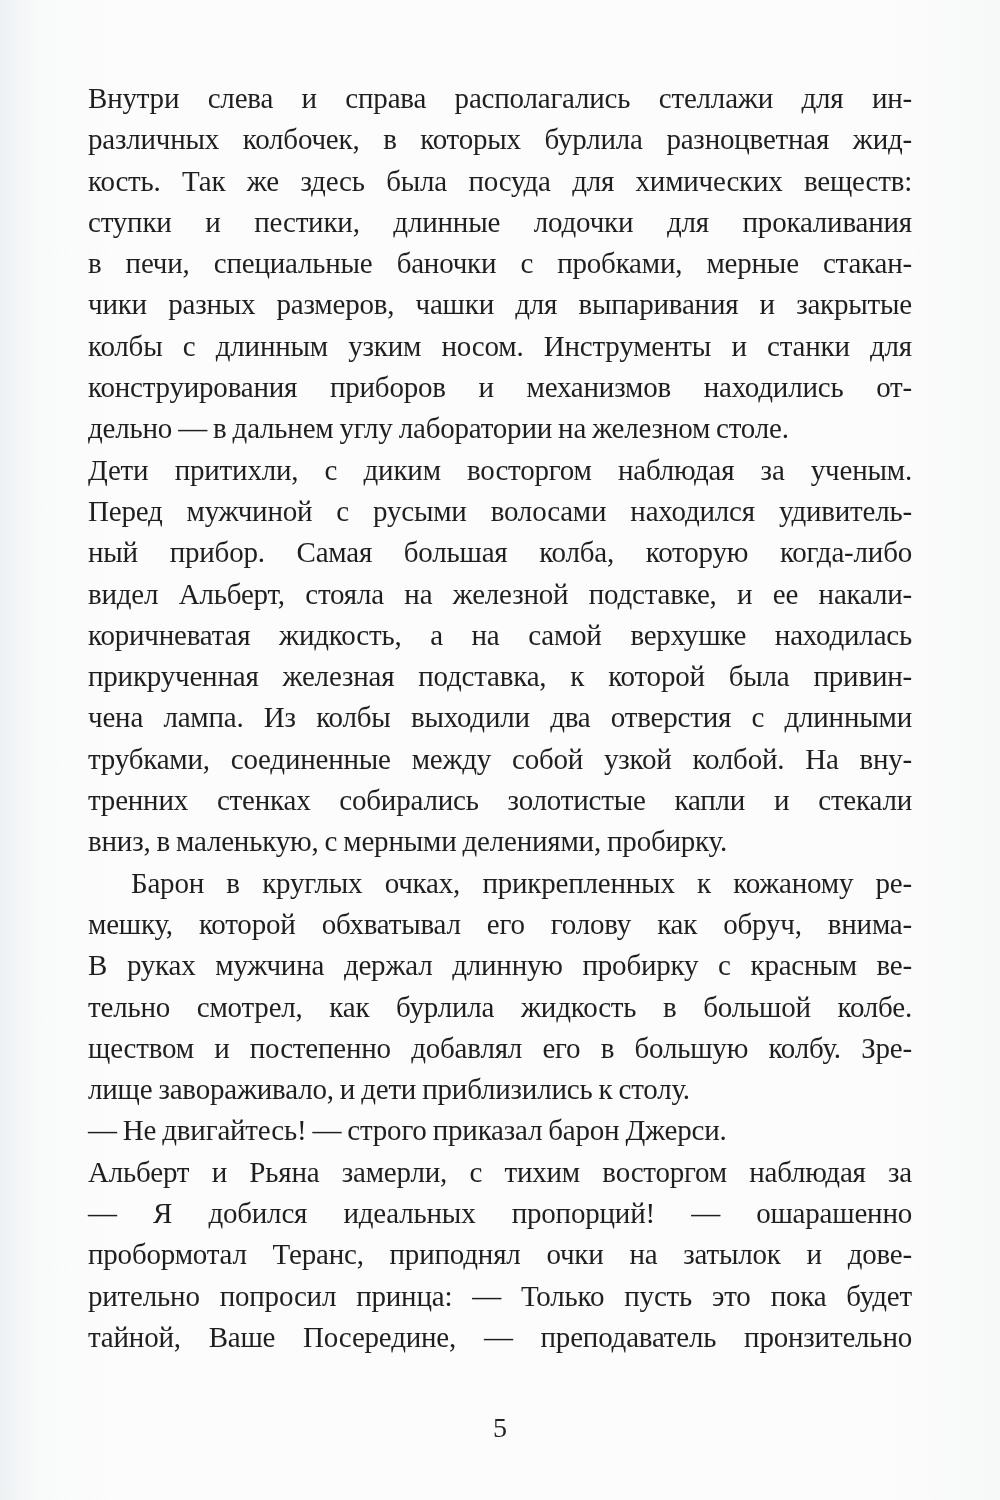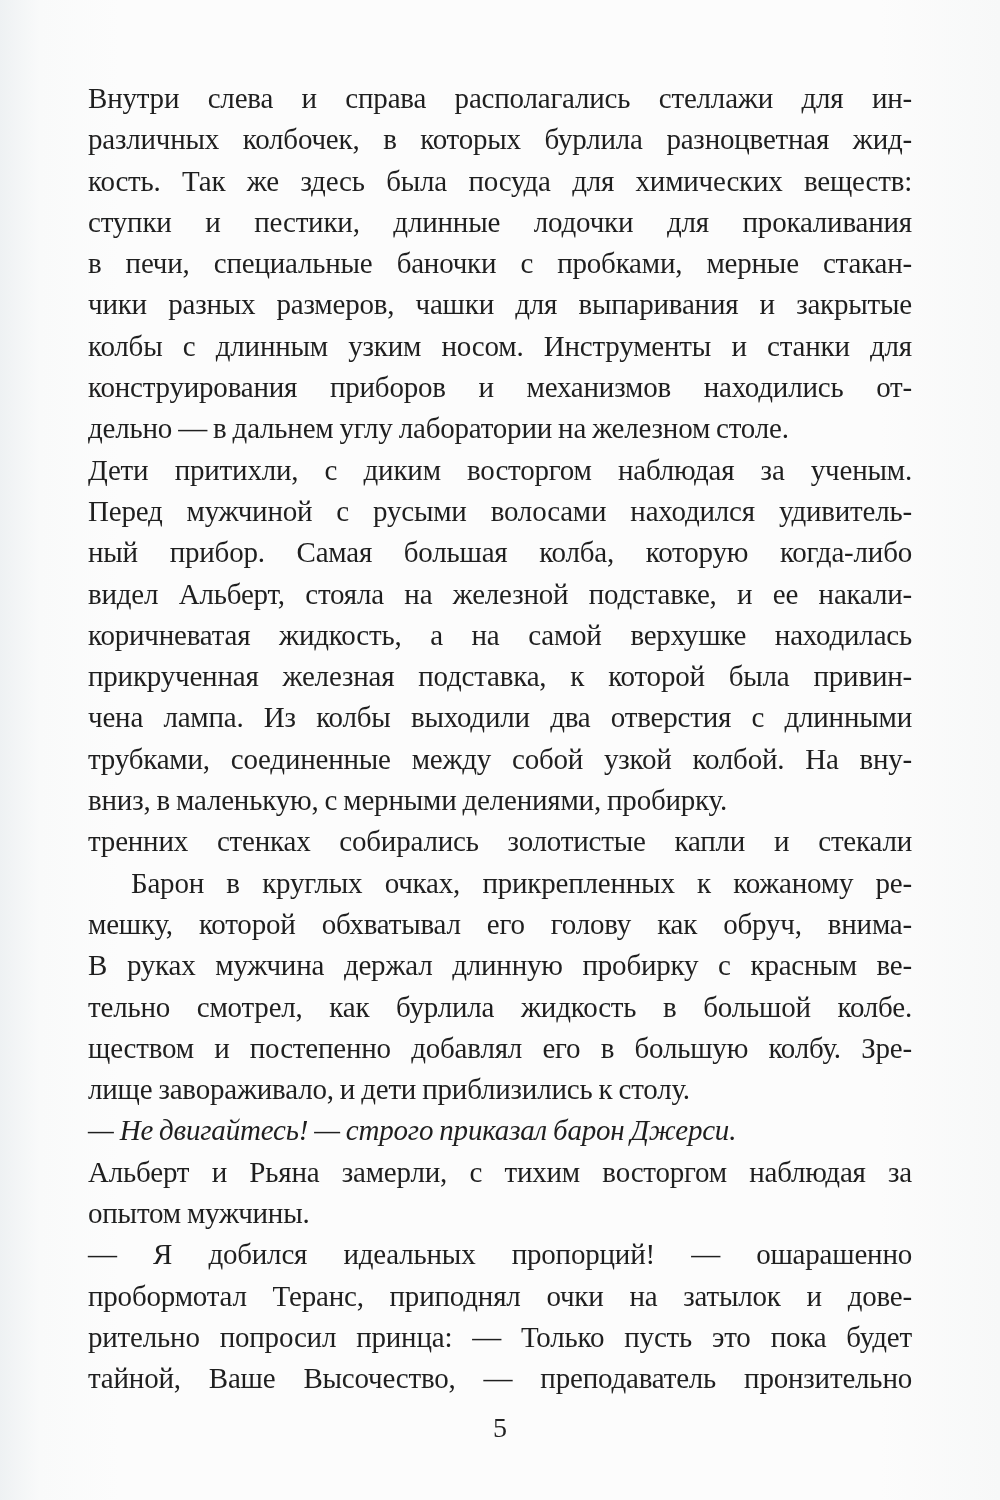--- a/index.html
+++ b/index.html
@@ -56,30 +56,29 @@
     <div class="line">конструирования приборов и механизмов находились от-</div>
     <div class="line last">дельно — в дальнем углу лаборатории на железном столе.</div>
     <div class="line" style="padding-left: 0px;">Дети притихли, с диким восторгом наблюдая за ученым.</div>
     <div class="line">Перед мужчиной с русыми волосами находился удивитель-</div>
     <div class="line">ный прибор. Самая большая колба, которую когда-либо</div>
     <div class="line">видел Альберт, стояла на железной подставке, и ее накали-</div>
     <div class="line">коричневатая жидкость, а на самой верхушке находилась</div>
     <div class="line">прикрученная железная подставка, к которой была привин-</div>
     <div class="line">чена лампа. Из колбы выходили два отверстия с длинными</div>
     <div class="line">трубками, соединенные между собой узкой колбой. На вну-</div>
+    <div class="line">тренних стенках собирались золотистые капли и стекали</div>
     <div class="line last">вниз, в маленькую, с мерными делениями, пробирку.</div>
-    <div class="line">тренних стенках собирались золотистые капли и стекали</div>
     <div class="line" style="padding-left: 0px; margin-left: 43px;">Барон в круглых очках, прикрепленных к кожаному ре-</div>
     <div class="line">мешку, которой обхватывал его голову как обруч, внима-</div>
     <div class="line">В руках мужчина держал длинную пробирку с красным ве-</div>
     <div class="line">тельно смотрел, как бурлила жидкость в большой колбе.</div>
     <div class="line">ществом и постепенно добавлял его в большую колбу. Зре-</div>
     <div class="line last">лище завораживало, и дети приблизились к столу.</div>
-    <div class="line last" style="padding-left: 0px; font-style: italic;">— Не двигайтесь! — строго приказал барон Джерси.</div>
+    <div class="line last" style="padding-left: 0px;">— Не двигайтесь! — строго приказал барон Джерси.</div>
     <div class="line" style="padding-left: 0px;">Альберт и Рьяна замерли, с тихим восторгом наблюдая за</div>
-    <div class="line last">опытом мужчины.</div>
     <div class="line" style="padding-left: 0px;">— Я добился идеальных пропорций! — ошарашенно</div>
     <div class="line">пробормотал Теранс, приподнял очки на затылок и дове-</div>
     <div class="line">рительно попросил принца: — Только пусть это пока будет</div>
-    <div class="line">тайной, Ваше Высочество, — преподаватель пронзительно</div>
+    <div class="line">тайной, Ваше Посередине, — преподаватель пронзительно</div>
   </div>
 
 <div class="page-number">5</div>
 
 </body></html>

